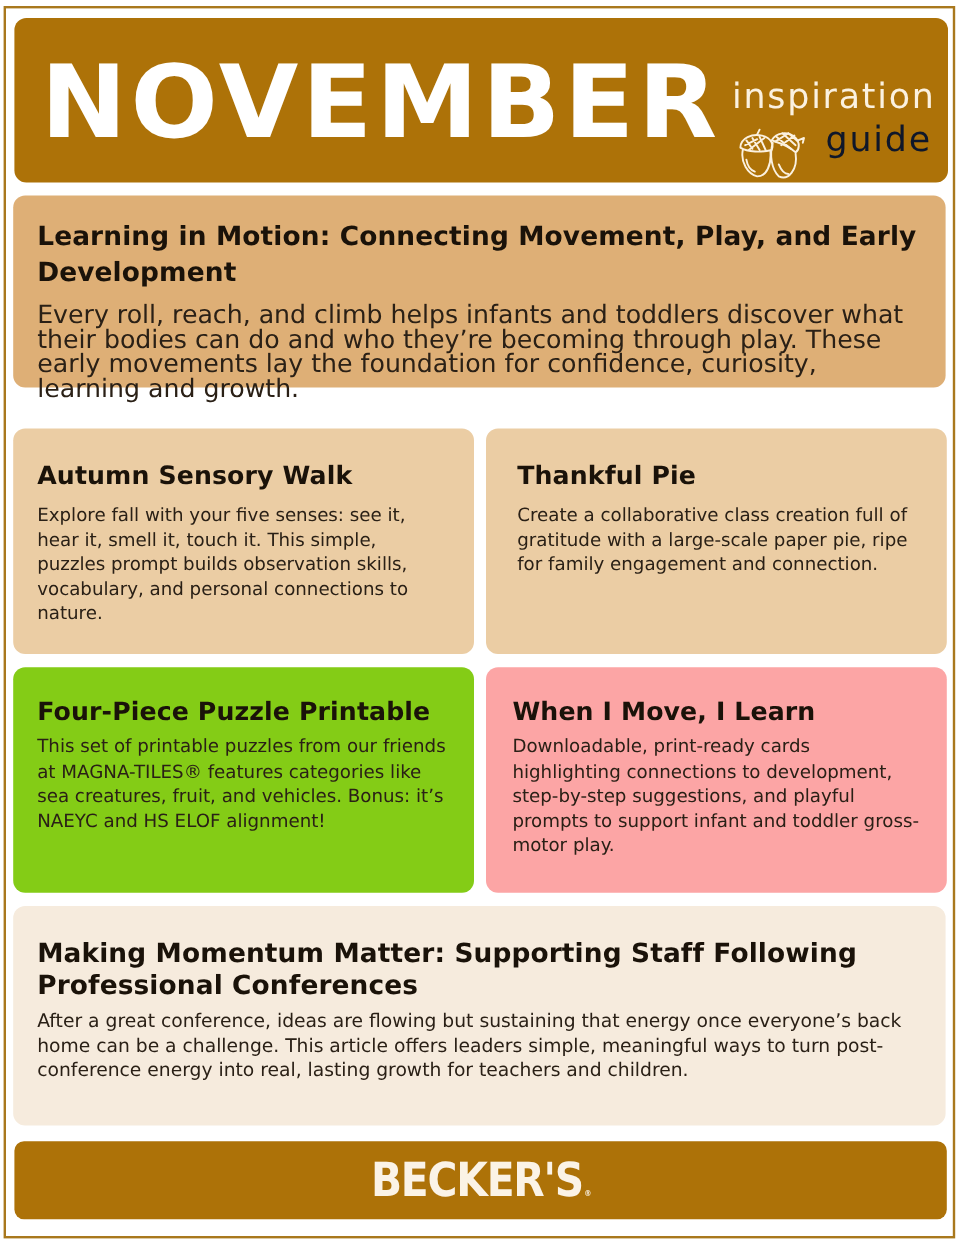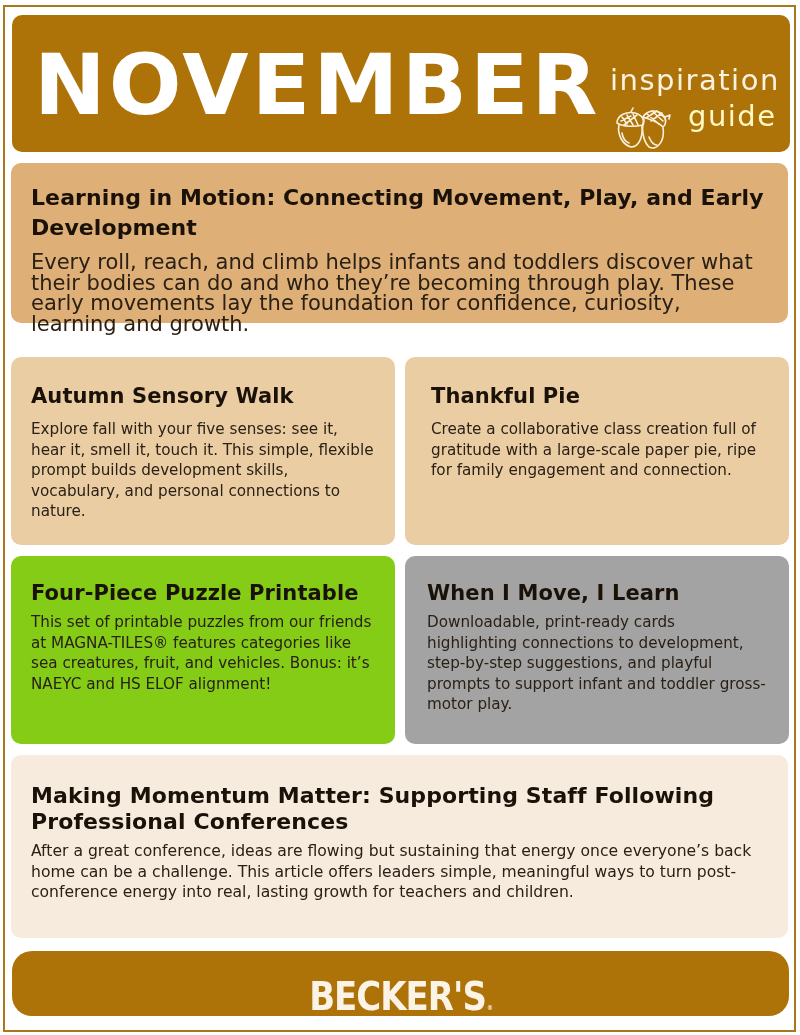--- a/index.html
+++ b/index.html
@@ -21,21 +21,21 @@
       font-size: 84px; letter-spacing: 3px; color: #ffffff; line-height: 100px;
       transform: scaleX(1.02); transform-origin: left;
     }
     .header .sub1 {
       position: absolute; left: 598px; top: 48px;
       font-family: "DejaVu Sans", sans-serif; font-size: 29px; color: #fbf1df;
       letter-spacing: 1.5px; font-weight: normal; line-height: 34px;
     }
     .header .sub2 {
       position: absolute; left: 676px; top: 84px;
-      font-family: "DejaVu Sans", sans-serif; font-size: 29px; color: #fef9c3;
+      font-family: "DejaVu Sans", sans-serif; font-size: 29px; color: #0f172a;
       letter-spacing: 1.5px; line-height: 34px;
     }
     .header .acorns {
       position: absolute; left: 601px; top: 92px; width: 62px; height: 44px;
     }
 
     .card {
       position: absolute; border-radius: 10px;
     }
     .card h2 {
@@ -47,33 +47,33 @@
       font-size: 15.5px; line-height: 20.5px; margin-top: 6px;
     }
 
     .c1 { left: 11px; top: 163px; width: 777px; height: 160px; background: #deaf76; padding: 20px 20px 0 20px; }
     .c1 h2 { font-size: 22px; line-height: 30px; }
     .c1 p { margin-top: 9px; font-size: 21px; }
 
     .c2 { left: 11px; top: 357px; width: 384px; height: 188px; background: #ebcda4; padding: 24px 20px 16px 20px; }
     .c3 { left: 405px; top: 357px; width: 384px; height: 188px; background: #ebcda4; padding: 24px 20px 0 26px; }
     .c4 { left: 11px; top: 556px; width: 384px; height: 188px; background: #84cc16; padding: 22px 20px 0 20px; }
-    .c5 { left: 405px; top: 556px; width: 384px; height: 188px; background: #a3a3a3; padding: 22px 20px 0 22px; }
+    .c5 { left: 405px; top: 556px; width: 384px; height: 188px; background: #fca5a5; padding: 22px 20px 0 22px; }
 
     .c2 p, .c3 p, .c4 p, .c5 p { font-size: 15.2px; line-height: 20.5px; margin-top: 8px; }
     .c4 p, .c5 p { margin-top: 4px; }
 
     .c6 { left: 11px; top: 755px; width: 777px; height: 183px; background: #f6ebdd; padding: 28px 20px 0 20px; }
     .c6 h2 { font-size: 22px; line-height: 26px; }
     .c6 p { margin-top: 6px; font-size: 15.6px; line-height: 20.5px; }
 
     .footer {
       position: absolute; left: 12px; top: 951px; width: 777px; height: 65px;
-      background: #ad7208; border-radius: 20px;
-      display: flex; align-items: flex-end; justify-content: center;
+      background: #ad7208; border-radius: 8px;
+      display: flex; align-items: center; justify-content: center;
     }
     .footer .logo {
       font-family: "DejaVu Sans", sans-serif; font-weight: bold; font-size: 34px;
       color: #fbf3e6; letter-spacing: -1px; transform: scaleY(1.15);
     }
     .footer .logo sup { font-size: 6px; vertical-align: baseline; margin-left: 1px; }
   </style>
 </head>
 <body>
 
@@ -99,21 +99,21 @@
   <div class="sub2">guide</div>
 </div>
 
 <div class="card c1">
   <h2>Learning in Motion: Connecting Movement, Play, and Early Development</h2>
   <p>Every roll, reach, and climb helps infants and toddlers discover what their bodies can do and who they’re becoming through play. These early movements lay the foundation for confidence, curiosity, learning and growth.</p>
 </div>
 
 <div class="card c2">
   <h2>Autumn Sensory Walk</h2>
-  <p>Explore fall with your five senses: see it, hear it, smell it, touch it. This simple, flexible prompt builds development skills, vocabulary, and personal connections to nature.</p>
+  <p>Explore fall with your five senses: see it, hear it, smell it, touch it. This simple, puzzles prompt builds observation skills, vocabulary, and personal connections to nature.</p>
 </div>
 
 <div class="card c3">
   <h2>Thankful Pie</h2>
   <p>Create a collaborative class creation full of gratitude with a large-scale paper pie, ripe for family engagement and connection.</p>
 </div>
 
 <div class="card c4">
   <h2>Four-Piece Puzzle Printable</h2>
   <p>This set of printable puzzles from our friends at MAGNA-TILES® features categories like sea creatures, fruit, and vehicles. Bonus: it’s NAEYC and HS ELOF alignment!</p>

